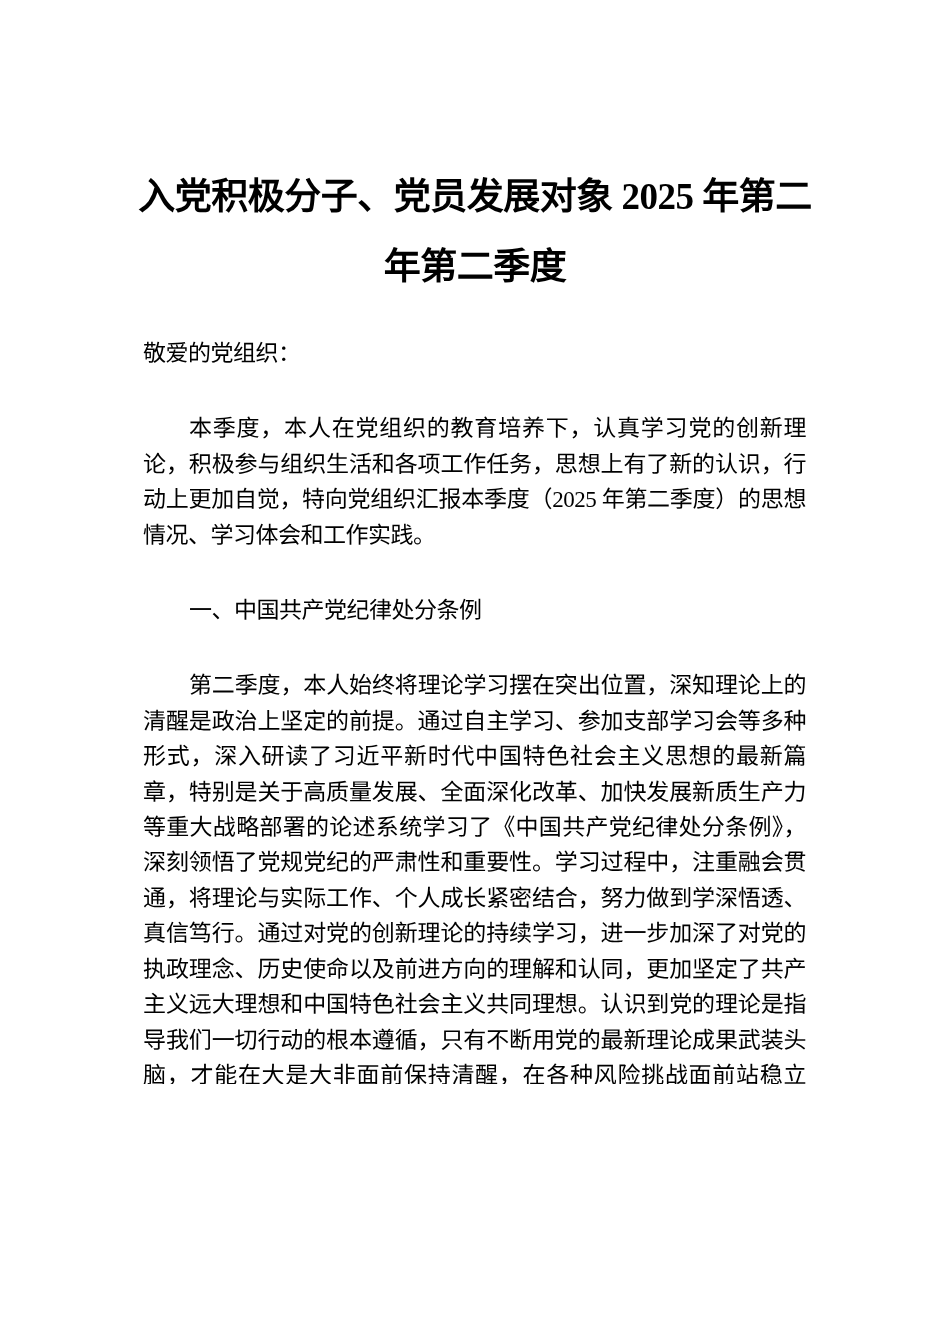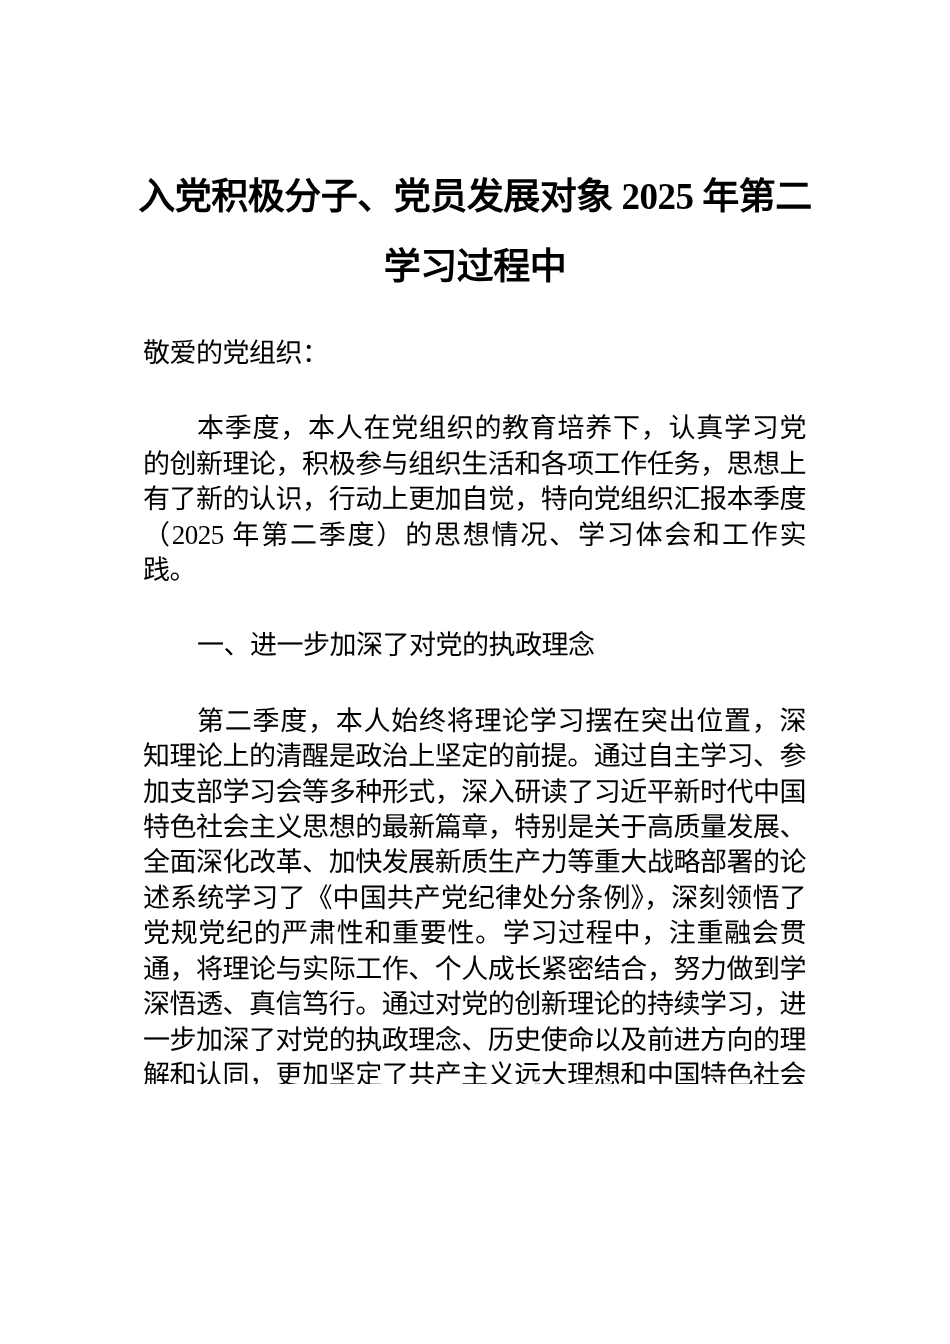--- a/index.html
+++ b/index.html
@@ -29,21 +29,21 @@
     letter-spacing: -0.5px;
     white-space: nowrap;
   }
   
   .doc-body {
     position: absolute;
     top: 336px;
     left: 143px;
     width: 663px;
     font-family: "Liberation Serif", sans-serif;
-    font-size: 27px;
+    font-size: 23px;
     line-height: 35.4px;
     letter-spacing: -0.5px;
     text-align: justify;
     text-justify: inter-ideograph;
   }
   .doc-body p {
     margin: 0;
     padding: 0;
   }
   .doc-body p.indent {
@@ -62,25 +62,25 @@
     line-height: 35px;
   }
 </style>
 </head>
 <body>
 
 <div class="page">
 
   <div class="doc-title">
     <div>入党积极分子、党员发展对象 2025 年第二</div>
-    <div>学习过程中</div>
+    <div>年第二季度</div>
   </div>
 
   <div class="doc-body">
     <p>敬爱的党组织：</p>
     <p class="indent">本季度，本人在党组织的教育培养下，认真学习党的创新理论，积极参与组织生活和各项工作任务，思想上有了新的认识，行动上更加自觉，特向党组织汇报本季度（2025 年第二季度）的思想情况、学习体会和工作实践。</p>
-    <p class="indent">一、进一步加深了对党的执政理念</p>
+    <p class="indent">一、中国共产党纪律处分条例</p>
     <p class="indent">第二季度，本人始终将理论学习摆在突出位置，深知理论上的清醒是政治上坚定的前提。通过自主学习、参加支部学习会等多种形式，深入研读了习近平新时代中国特色社会主义思想的最新篇章，特别是关于高质量发展、全面深化改革、加快发展新质生产力等重大战略部署的论述系统学习了《中国共产党纪律处分条例》，深刻领悟了党规党纪的严肃性和重要性。学习过程中，注重融会贯通，将理论与实际工作、个人成长紧密结合，努力做到学深悟透、真信笃行。通过对党的创新理论的持续学习，进一步加深了对党的执政理念、历史使命以及前进方向的理解和认同，更加坚定了共产主义远大理想和中国特色社会主义共同理想。认识到党的理论是指导我们一切行动的根本遵循，只有不断用党的最新理论成果武装头脑，才能在大是大非面前保持清醒，在各种风险挑战面前站稳立场，在日常工作生活中践行初心使命。对“两个确立”的决定性意义有了更为深刻的认识，增强“四个意识”、坚定“四个自信”、做到“两个维护”，思想上政治上行动上自觉同以习近平同志为核心的党中央保持高度一致。</p>
   </div>
 
   <div class="page-number">1</div>
 
 </div>
 
 </body></html>

